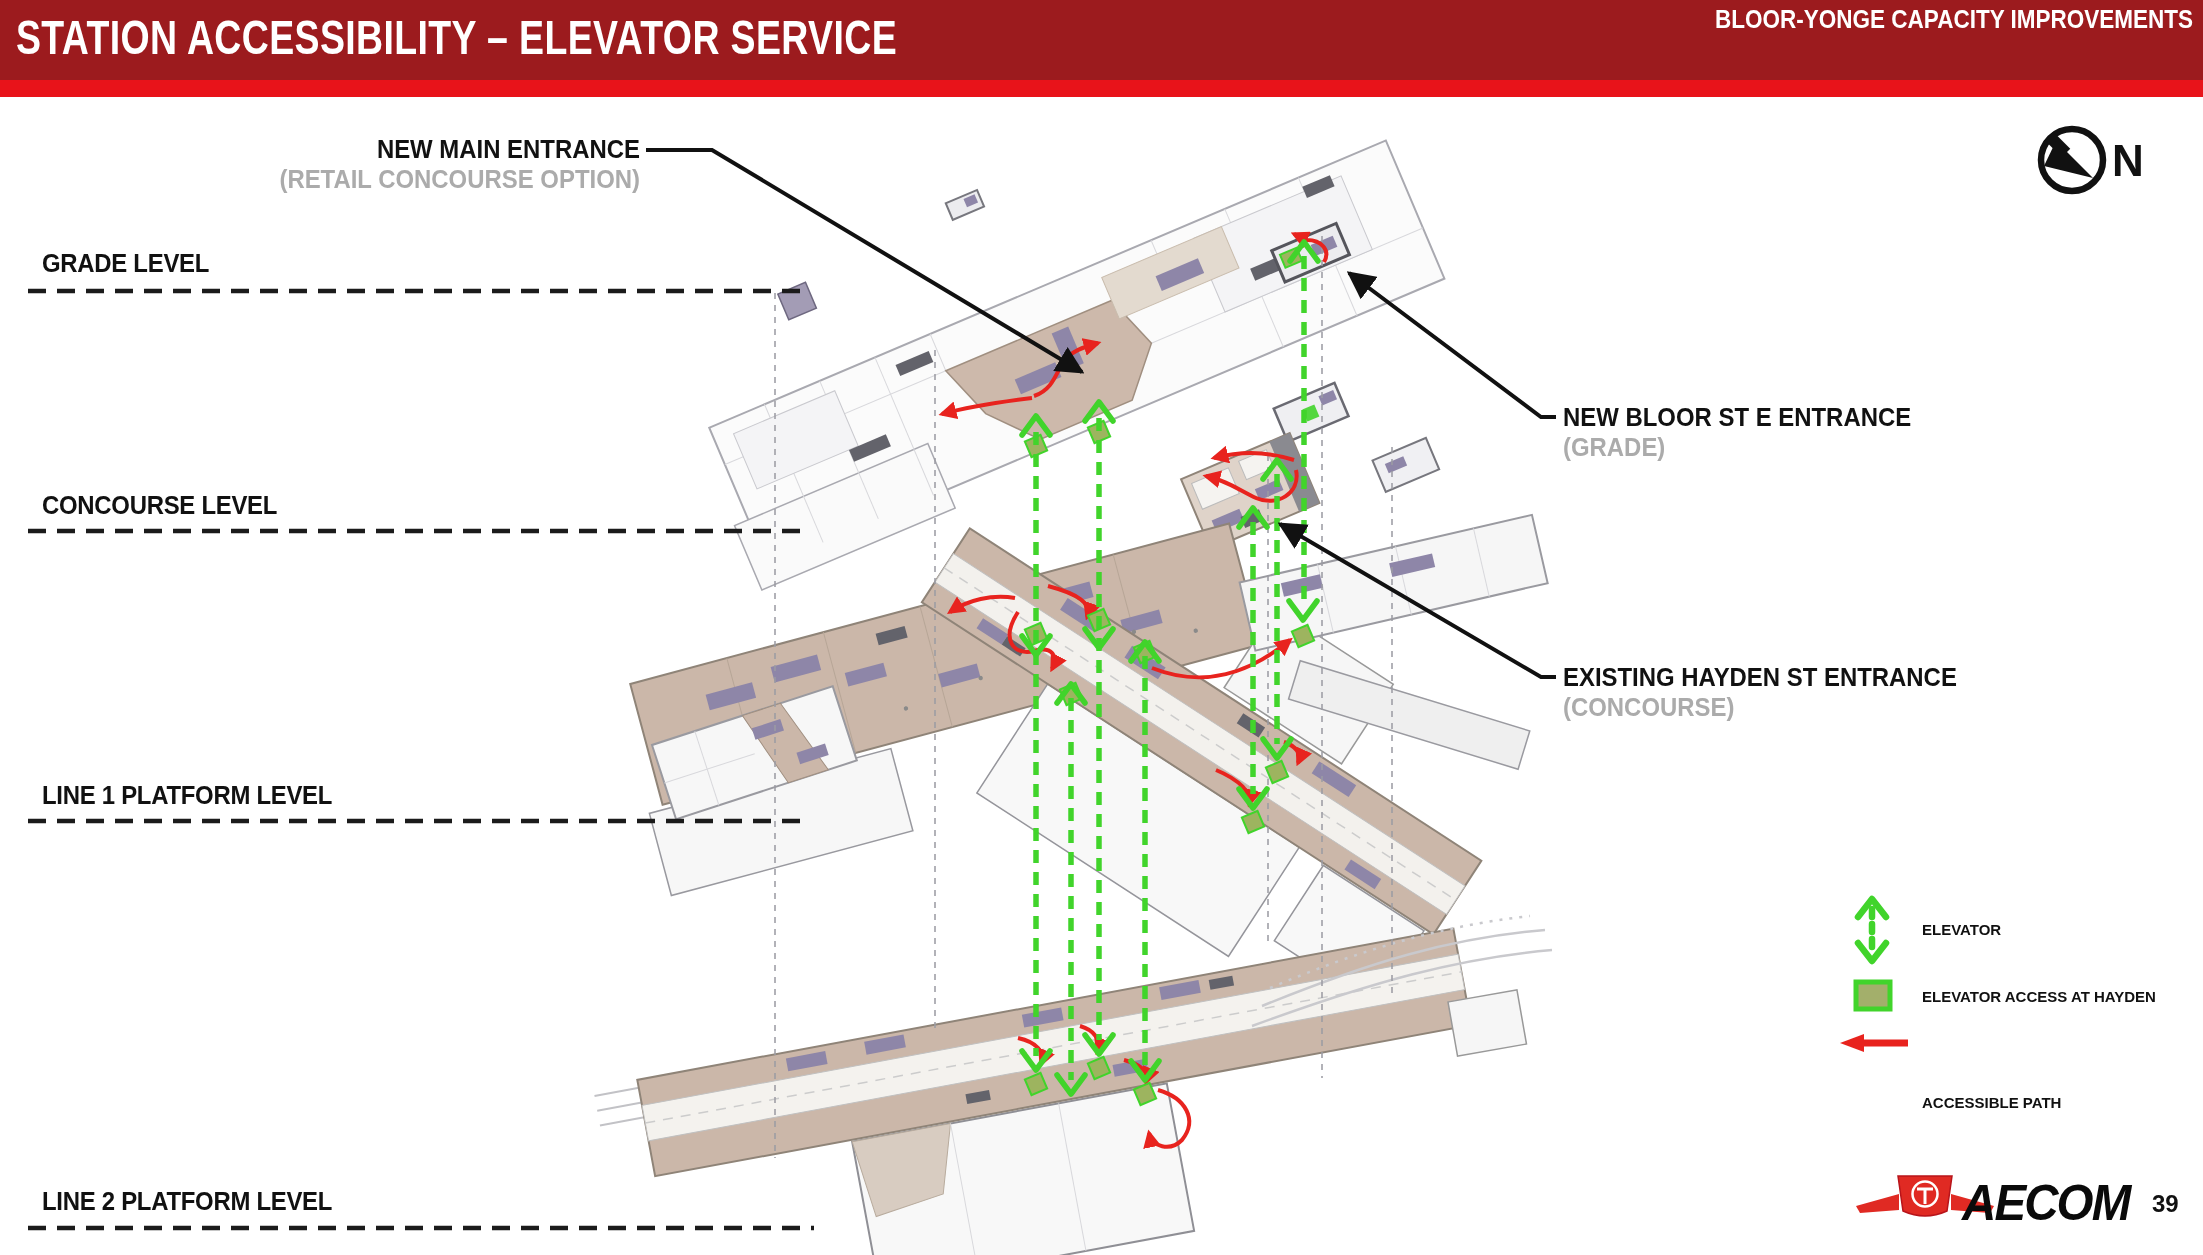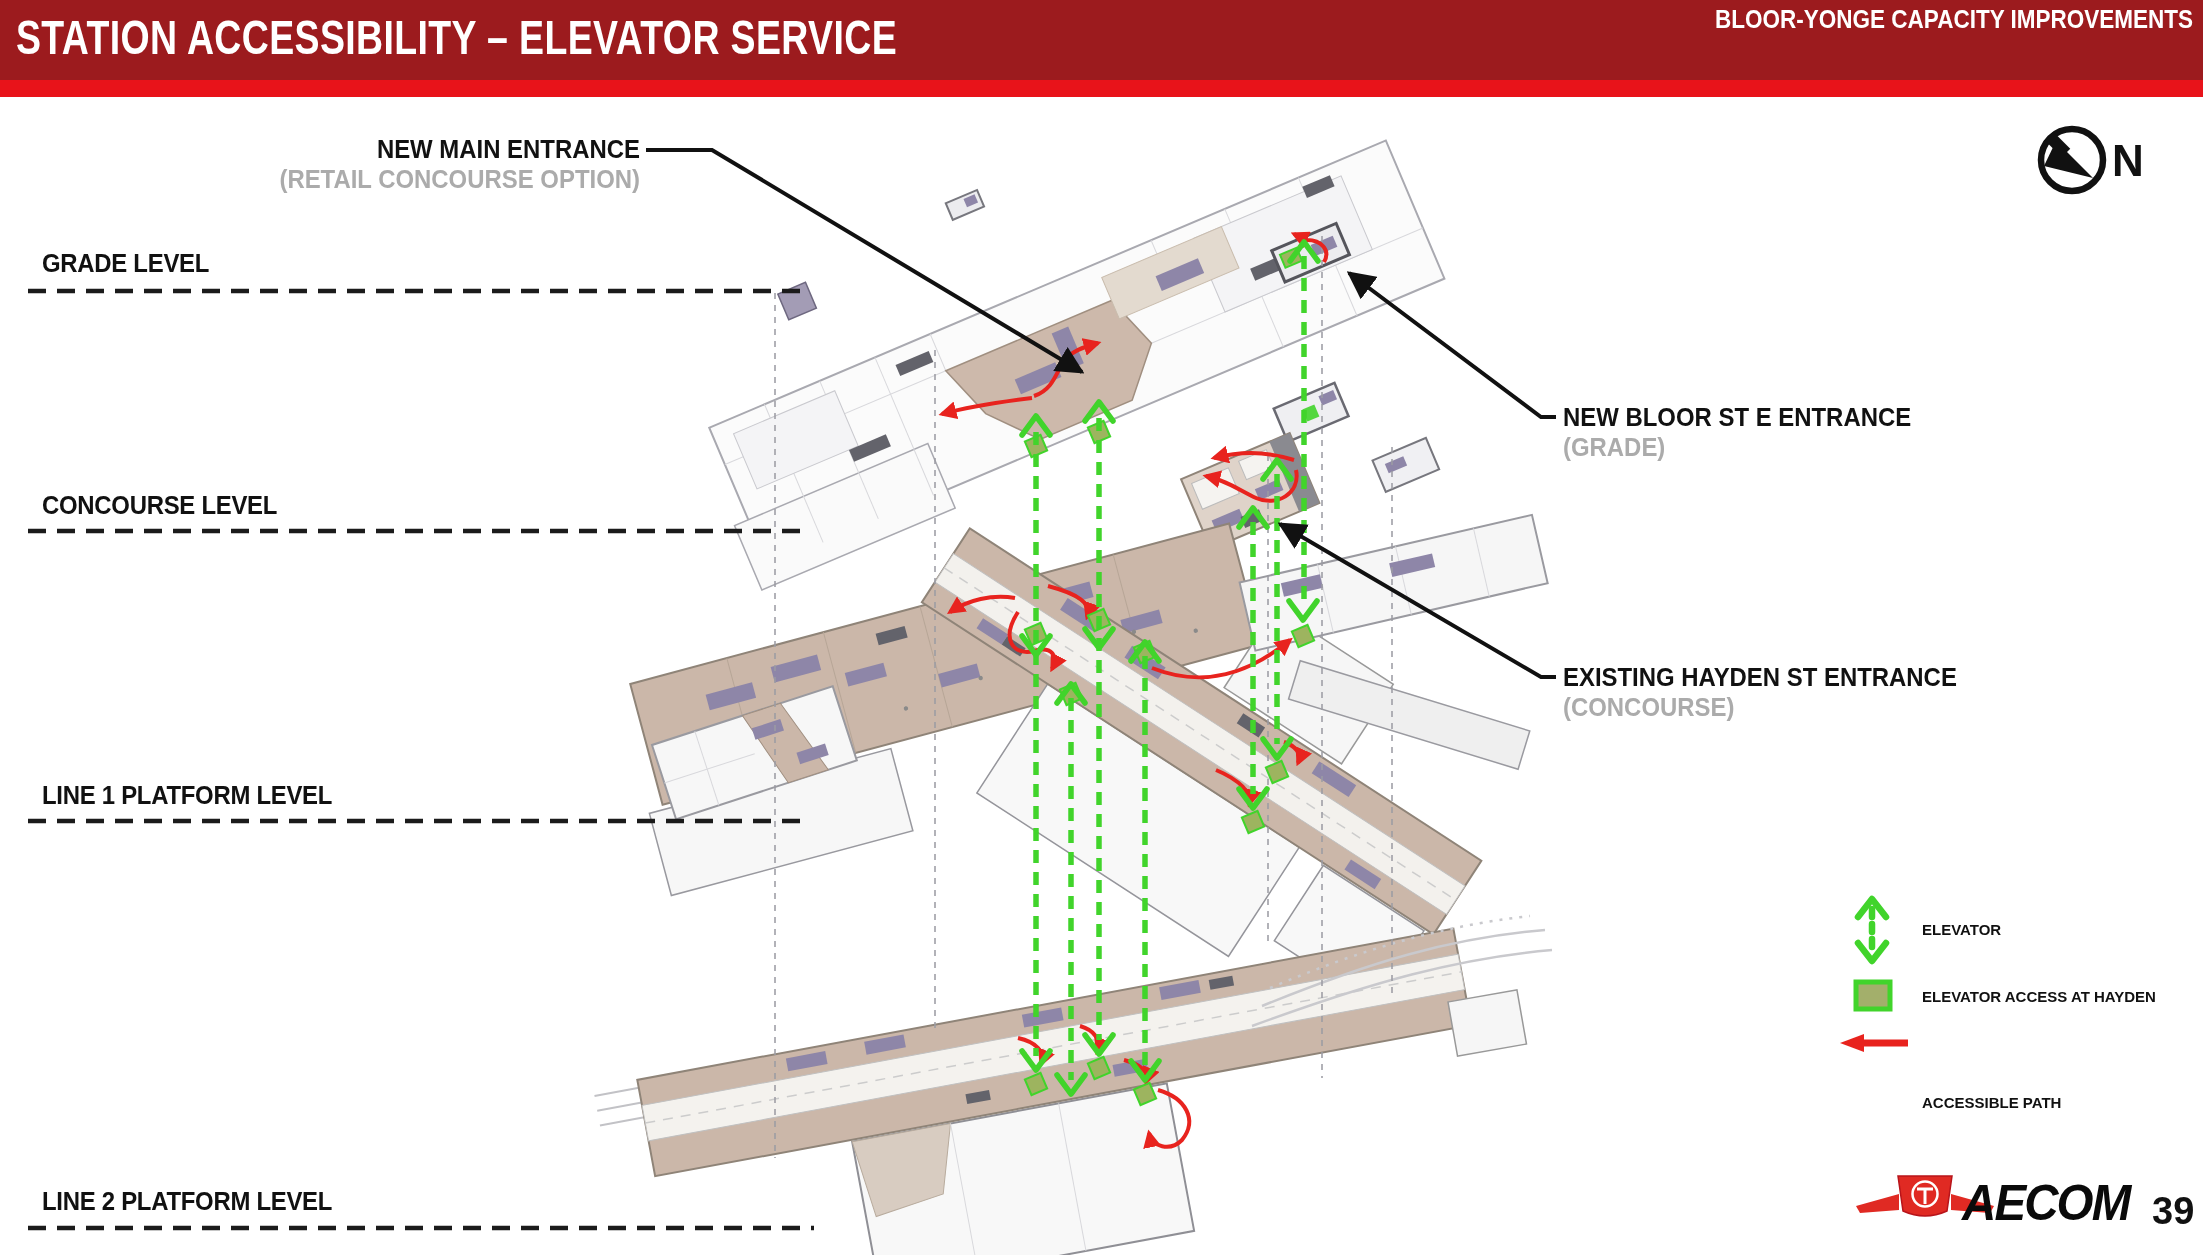--- a/index.html
+++ b/index.html
@@ -21,21 +21,21 @@
   .co-s{position:absolute;color:#ABABAB;font-weight:bold;font-size:26px;white-space:nowrap;
         transform:scaleX(.92);transform-origin:left top;}
   .ra{text-align:right;transform-origin:right top;}
   
   .lg{position:absolute;left:1922px;color:#111;font-weight:bold;font-size:15px;white-space:nowrap;}
   
   .north-n{position:absolute;left:2112px;top:136px;font-size:44px;font-weight:bold;color:#111;}
   
   .aecom{position:absolute;left:1962px;top:1174px;font-size:50px;font-weight:900;color:#0A0A0A;
          letter-spacing:-2px;font-style:italic;transform:scaleX(.95);transform-origin:left top;}
-  .pageno{position:absolute;left:2152px;top:1190px;font-size:38px;font-weight:bold;color:#111;}
+  .pageno{position:absolute;left:2152px;top:1190px;font-size:24px;font-weight:bold;color:#111;}
   svg{position:absolute;left:0;top:0;}
 </style>
 </head>
 <body>
 
 <div id="slide">
 
   <svg width="2203" height="1255" viewBox="0 0 2203 1255">
     <defs>
       <marker id="ra" viewBox="0 0 10 10" refX="8" refY="5" markerWidth="4.5" markerHeight="4.5" orient="auto">

